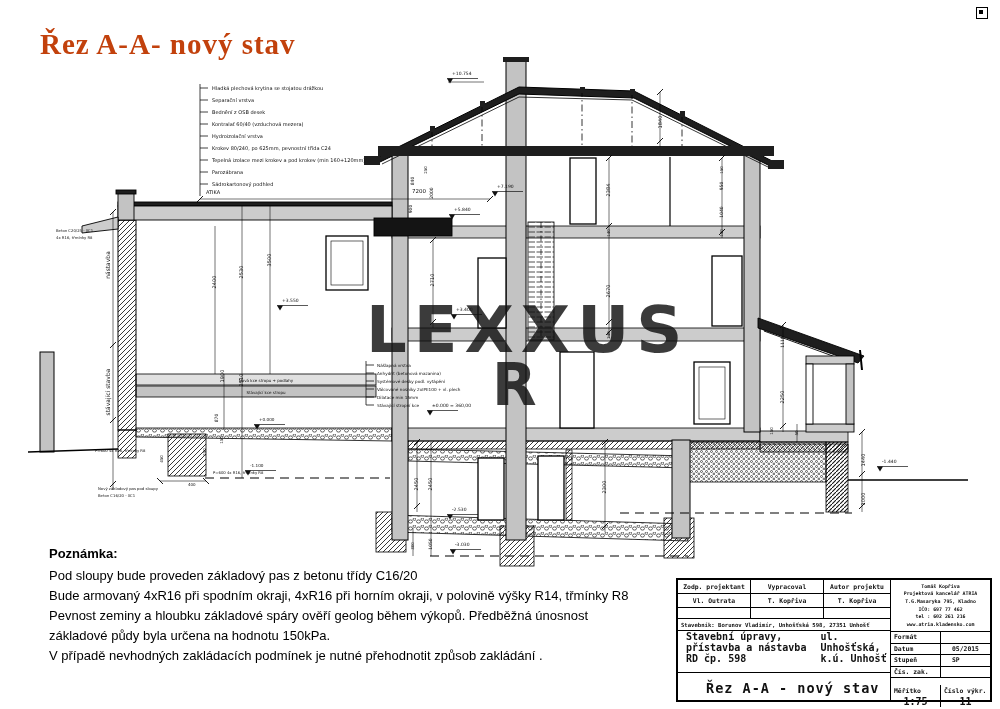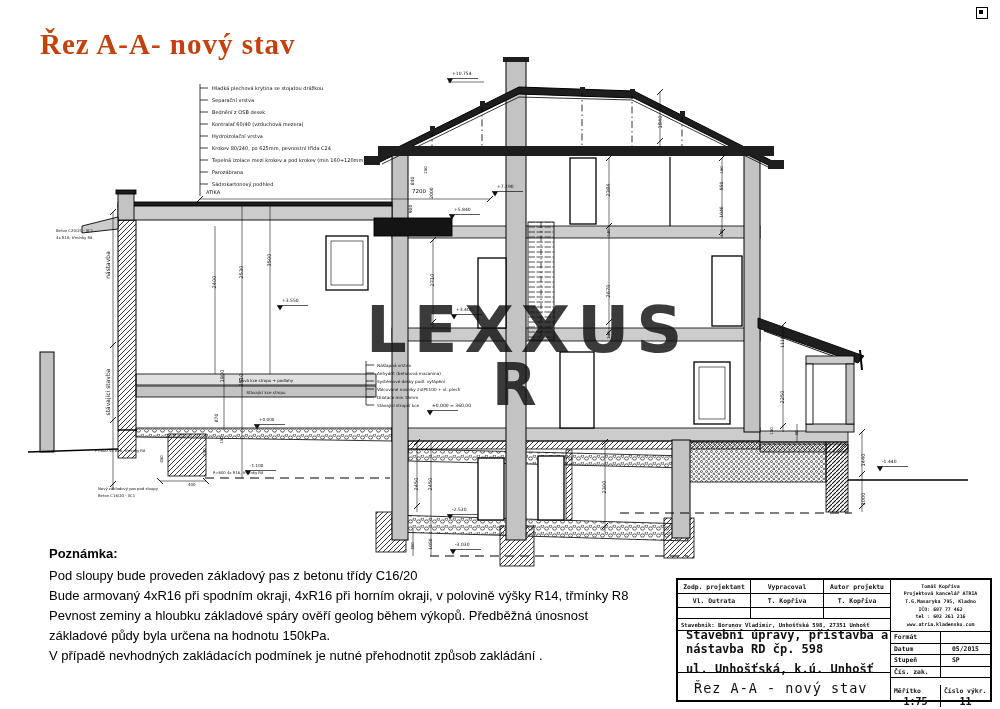--- a/index.html
+++ b/index.html
@@ -17,23 +17,23 @@
   .tb .cell{border-right:1px solid #000;border-bottom:1px solid #000;overflow:hidden;
             display:flex;align-items:center;justify-content:center;font-weight:bold;}
   .tb .row{display:flex;text-align:right;}
   .tb-left{position:absolute;left:0;top:0;width:212px;height:100%;}
   .tb-right{position:absolute;left:212px;top:0;width:100px;height:100%;border-left:1px solid #000;}
   .r1 .cell{height:14px;}
   .r2 .cell{height:14px;}
   .r3 .cell{height:11px;}
   .stav{height:12px;border-bottom:1px solid #000;display:flex;align-items:center;
         padding-left:3px;font-weight:bold;font-size:5.6px;}
-  .proj{height:42px;border-bottom:1px solid #000;display:flex;flex-direction:column;
-        justify-content:center;padding-left:8px;gap:6px;font-weight:bold;font-size:12px;}
-  .sect{height:29px;display:flex;align-items:center;padding-left:16px;font-weight:normal;
+  .proj{height:42px;border-bottom:1px solid #000;display:flex;flex-direction:row;
+        justify-content:center;padding-left:8px;gap:6px;font-weight:bold;font-size:10px;}
+  .sect{height:29px;display:flex;align-items:center;padding-left:28px;font-weight:bold;
         font-size:13.5px;letter-spacing:1px;}
   .comp{height:52px;border-bottom:1px solid #000;display:flex;flex-direction:column;
         justify-content:center;align-items:center;font-size:4.9px;font-weight:bold;line-height:7.6px;text-align:center;}
   .kv{display:flex;height:11.5px;border-bottom:1px solid #000;}
   .kv .k{width:50px;border-right:1px solid #000;display:flex;align-items:center;padding-left:3px;font-weight:bold;}
   .kv .v{flex:1;display:flex;align-items:center;padding-left:3px;font-weight:bold;margin-left:8px;}
   .ms{display:flex;height:29px;align-items:flex-end;}
   .ms .half{flex:1;display:flex;flex-direction:column;}
   .ms .half:first-child{border-right:1px solid #000;}
   .ms .lab{height:11px;display:flex;align-items:center;padding-left:3px;font-weight:bold;border-bottom:0;}

